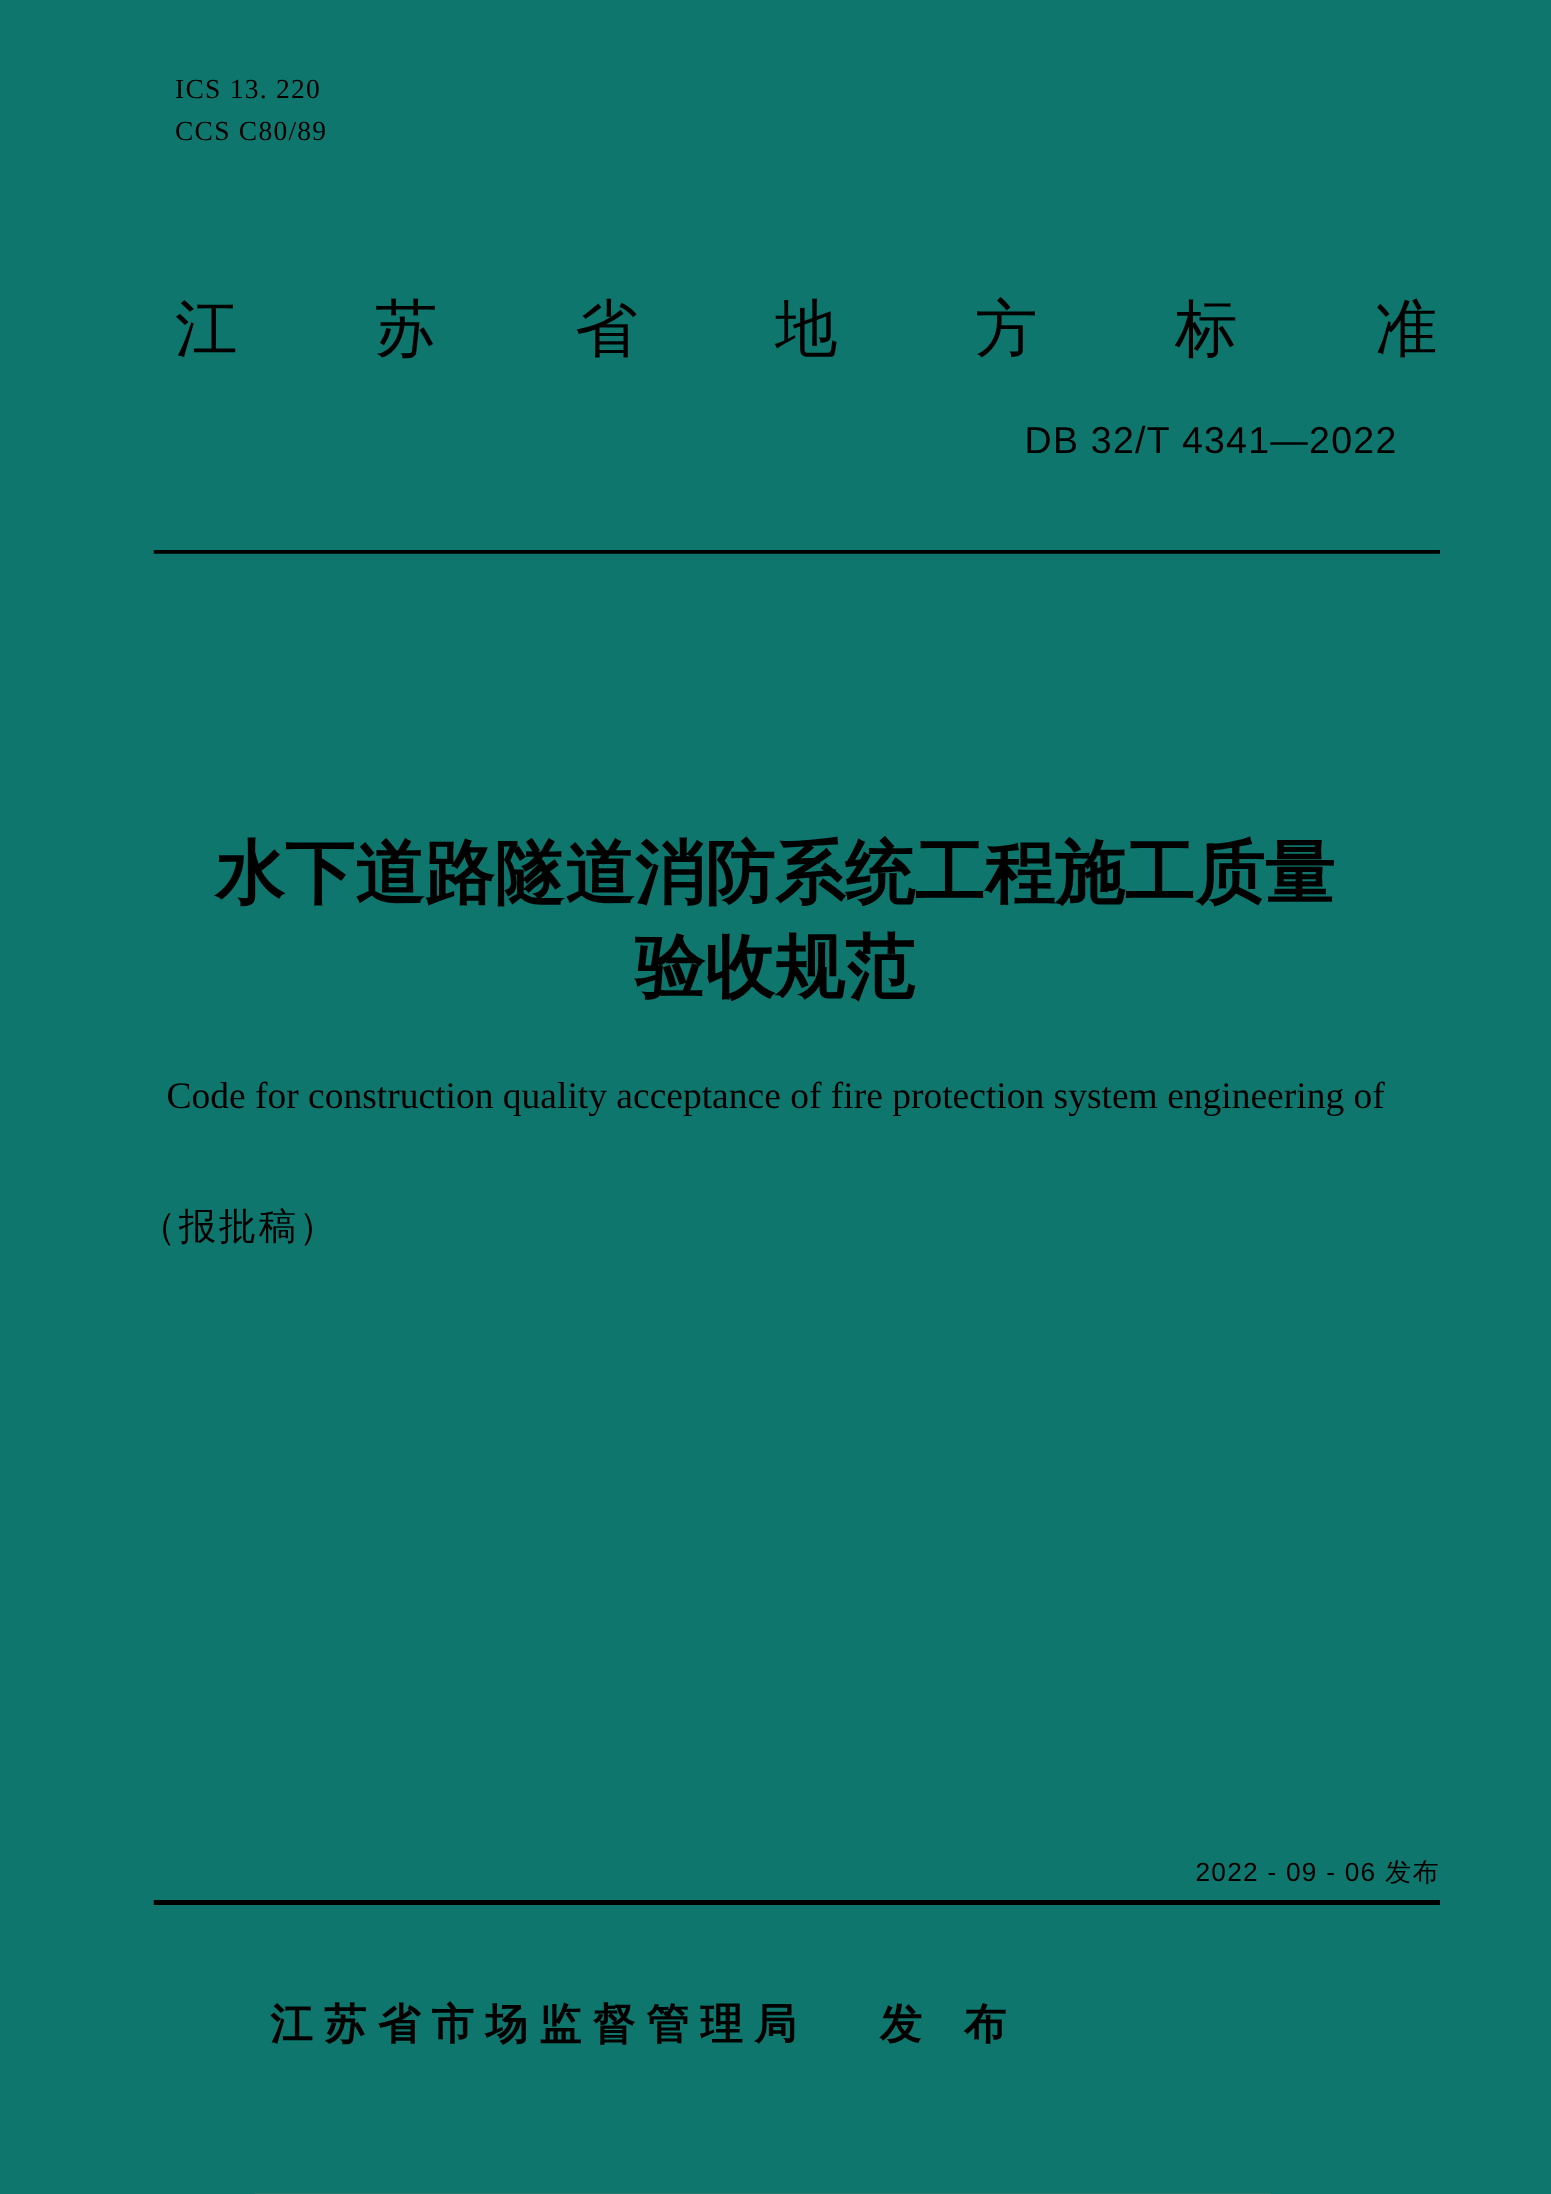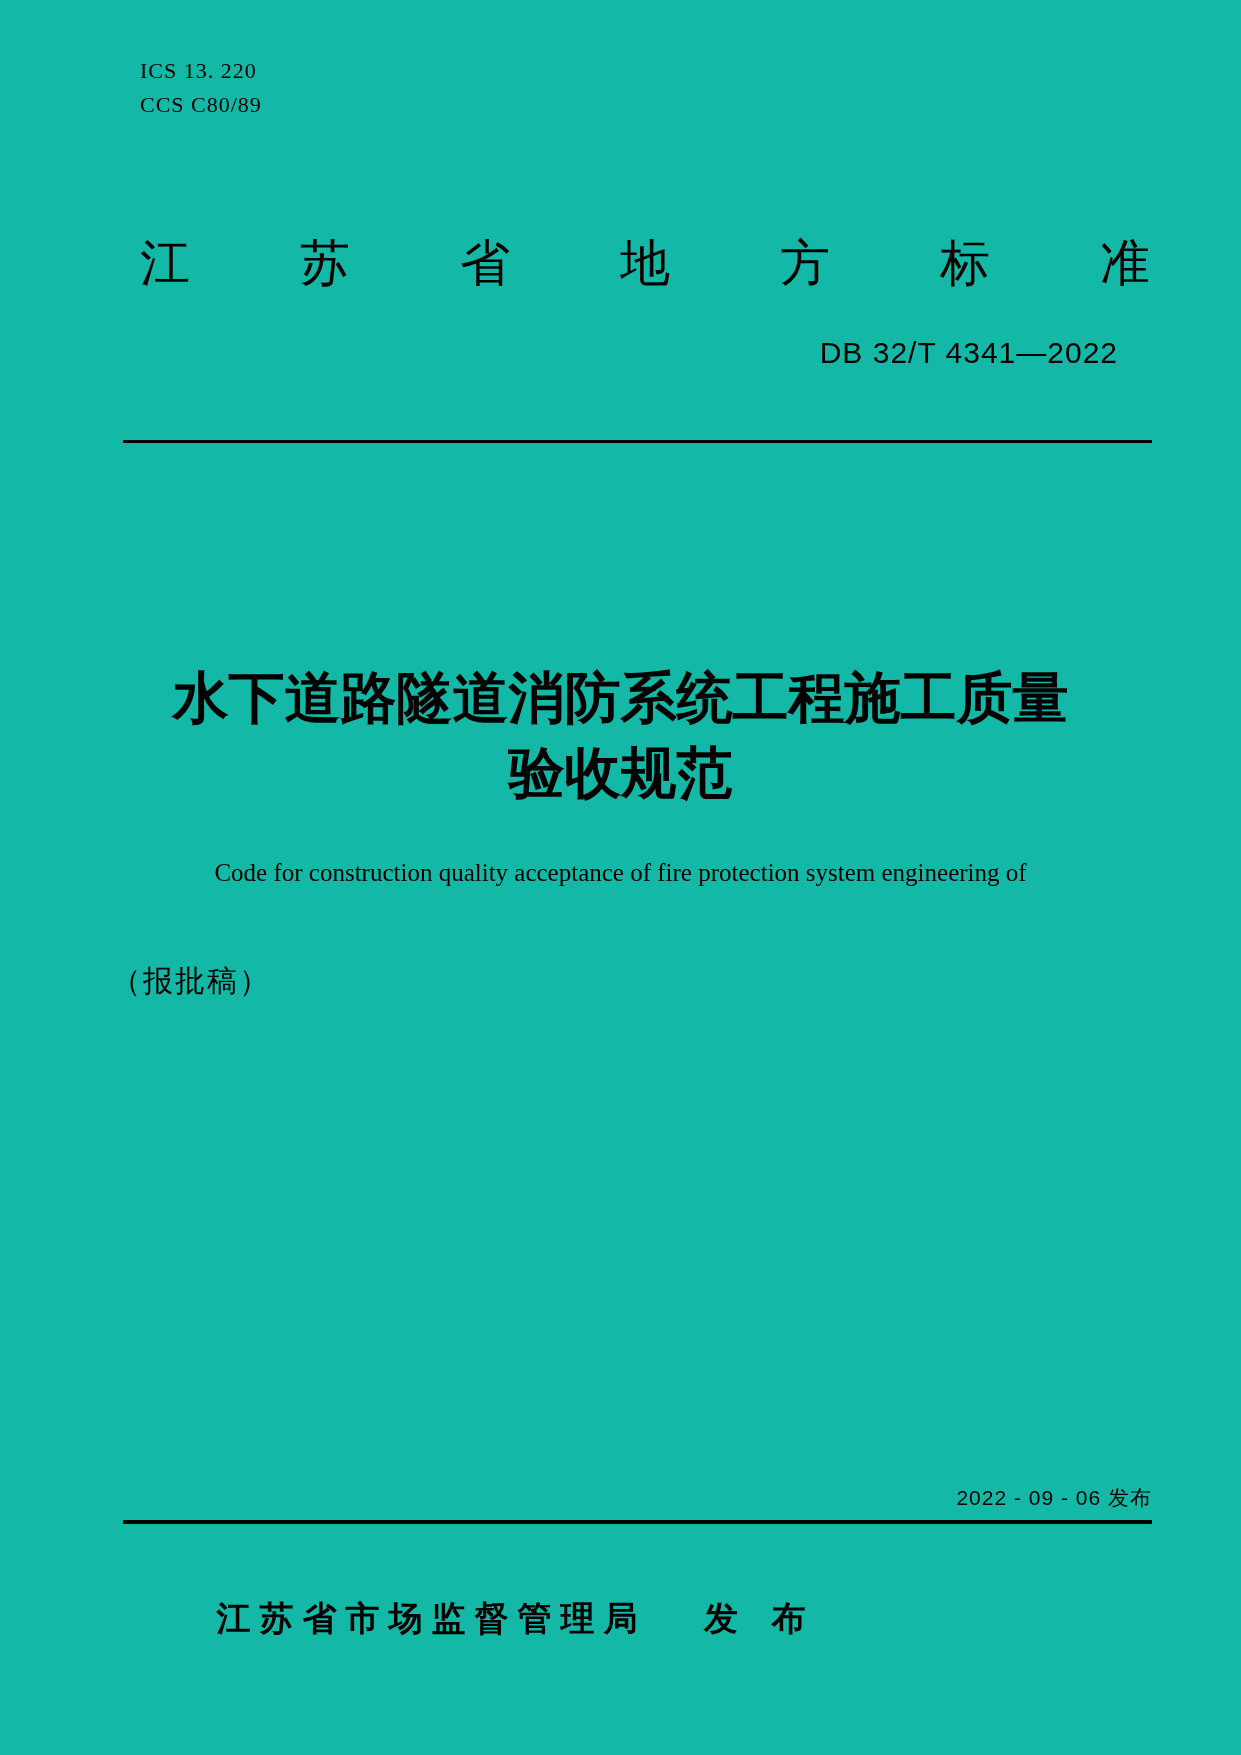--- a/index.html
+++ b/index.html
@@ -5,21 +5,21 @@
   * { margin: 0; padding: 0; box-sizing: border-box; }
   body {
     background: #888;
     font-family: "Liberation Sans", "DejaVu Sans", sans-serif;
   }
   .page {
     position: relative;
     width: 1241px;
     height: 1755px;
     margin: 0 auto;
-    background: #14b8a6;
+    background: #0f766e;
     color: #000000;
     overflow: hidden;
   }
   .serif { font-family: "Liberation Serif", "DejaVu Serif", serif; }
   .sans  { font-family: "Liberation Sans", "DejaVu Sans", sans-serif; }
 
   .ics-code {
     position: absolute; left: 140px; top: 58px;
     font-size: 22px; letter-spacing: 1px;
   }
@@ -46,21 +46,21 @@
     position: absolute; left: 123px; top: 440px; width: 1029px; height: 3px;
     background: #000;
   }
   .doc-title {
     position: absolute; left: 111px; top: 660px; width: 1019px;
     text-align: center; font-weight: bold;
     font-size: 56px; line-height: 1.34;
   }
   .english-title {
     position: absolute; left: 111px; top: 850px; width: 1019px;
-    text-align: center; font-size: 25px; line-height: 1.82;
+    text-align: center; font-size: 30px; line-height: 1.82;
   }
   .draft-status {
     position: absolute; left: 111px; top: 961px; width: 1019px;
     font-size: 30px; letter-spacing: 2px;
   }
   .dates-row {
     position: absolute; left: 123px; top: 1484px; width: 1029px;
     display: flex; justify-content: flex-end;
     font-size: 21px; letter-spacing: 1px;
   }

